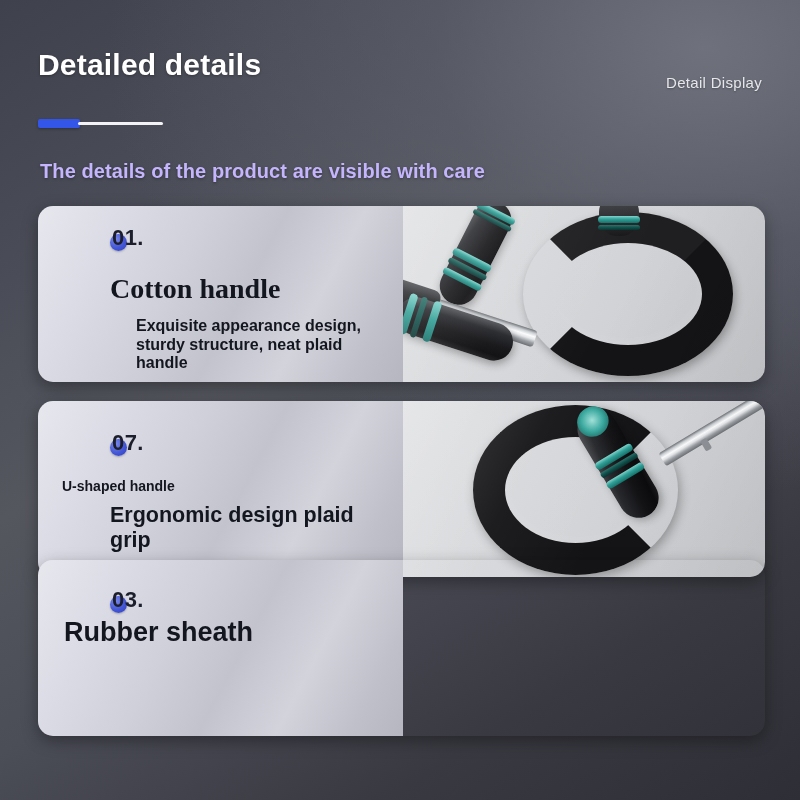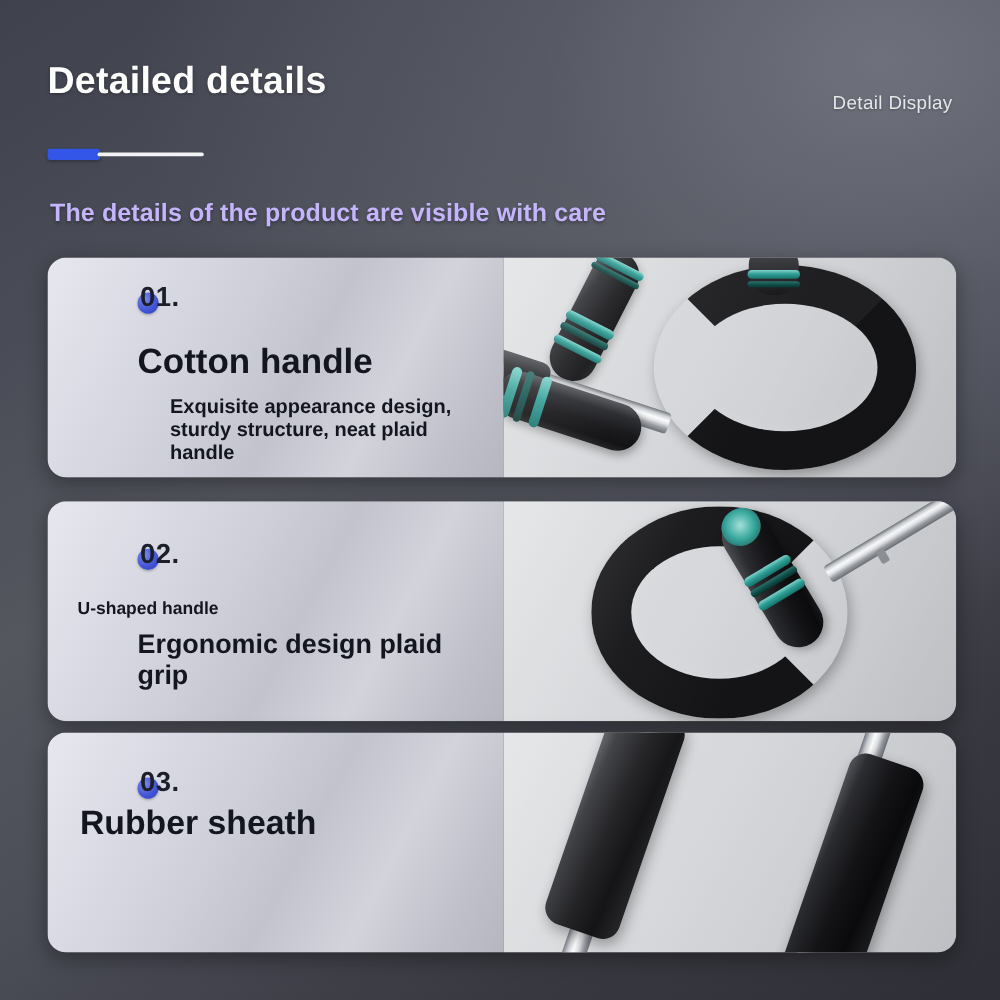--- a/index.html
+++ b/index.html
@@ -53,21 +53,21 @@
 
   
   .card {
     position:absolute; left:38px; width:727px; height:176px;
     border-radius:15px; overflow:hidden;
     display:flex;
     box-shadow:0 5px 16px rgba(0,0,0,0.34);
   }
   #card-0 { top:206px; }
   #card-1 { top:401px; }
-  #card-2 { top:586px; }
+  #card-2 { top:560px;flex-direction:column; }
 
   .card-text {
     position:relative;
     width:365px; height:100%;
     padding:16px 16px 0 16px;
     background:
       linear-gradient(118deg, #e7e7ee 0%, #dcdce6 18%, #cfd0da 38%, #c2c3cd 55%, #d2d3db 72%, #bfc0c9 88%, #b5b6bf 100%);
   }
   .card-img {
     position:relative; flex:1; height:100%;
@@ -87,21 +87,21 @@
     font-size:22px; font-weight:bold; color:#1c1f2b;
     letter-spacing:0.4px;
   }
 
   .c-title { font-weight:bold; color:#14161f; line-height:1.06; }
   .c-desc  { font-weight:bold; color:#14161f; line-height:1.18; white-space:pre-line; }
 
   
   #card-0 .dot   { left:56px; top:12px; }
   #card-0 .num   { left:58px; top:3px; }
-  #card-0 .c-title { margin:22px 0 12px 56px; font-size:28px; }
+  #card-0 .c-title { margin:22px 0 12px 56px; font-size:28px;font-family:Liberation Serif, serif; }
   #card-0 .c-desc  { margin:13px 0 0 82px; font-size:16px; }
 
   
   #card-1 .dot   { left:56px; top:22px; }
   #card-1 .num   { left:58px; top:13px; }
   #card-1 .c-title { margin:32px 0 0 8px; font-size:14px; }
   #card-1 .c-desc  { margin:9px 0 0 56px; font-size:21.5px; }
 
   
   #card-2 .dot   { left:56px; top:20px; }
@@ -242,21 +242,21 @@
       </div>
       <div class="gloss"></div>
     </div>
   </div>
 </div>
 
 <div class="card" id="card-1">
   <div class="card-text">
     <div class="num-wrap">
       <span class="dot"></span>
-      <span class="num">02.</span>
+      <span class="num">07.</span>
     </div>
     <div class="c-title">U-shaped handle</div>
     <div class="c-desc">Ergonomic design plaid
 grip</div>
   </div>
   <div class="card-img">
     <div class="ph">
       <div class="a2-u"></div>
       <div class="a2-arm">
         <div class="ring" style="left:-1px; top:48px; width:42px; height:8px;"></div>

